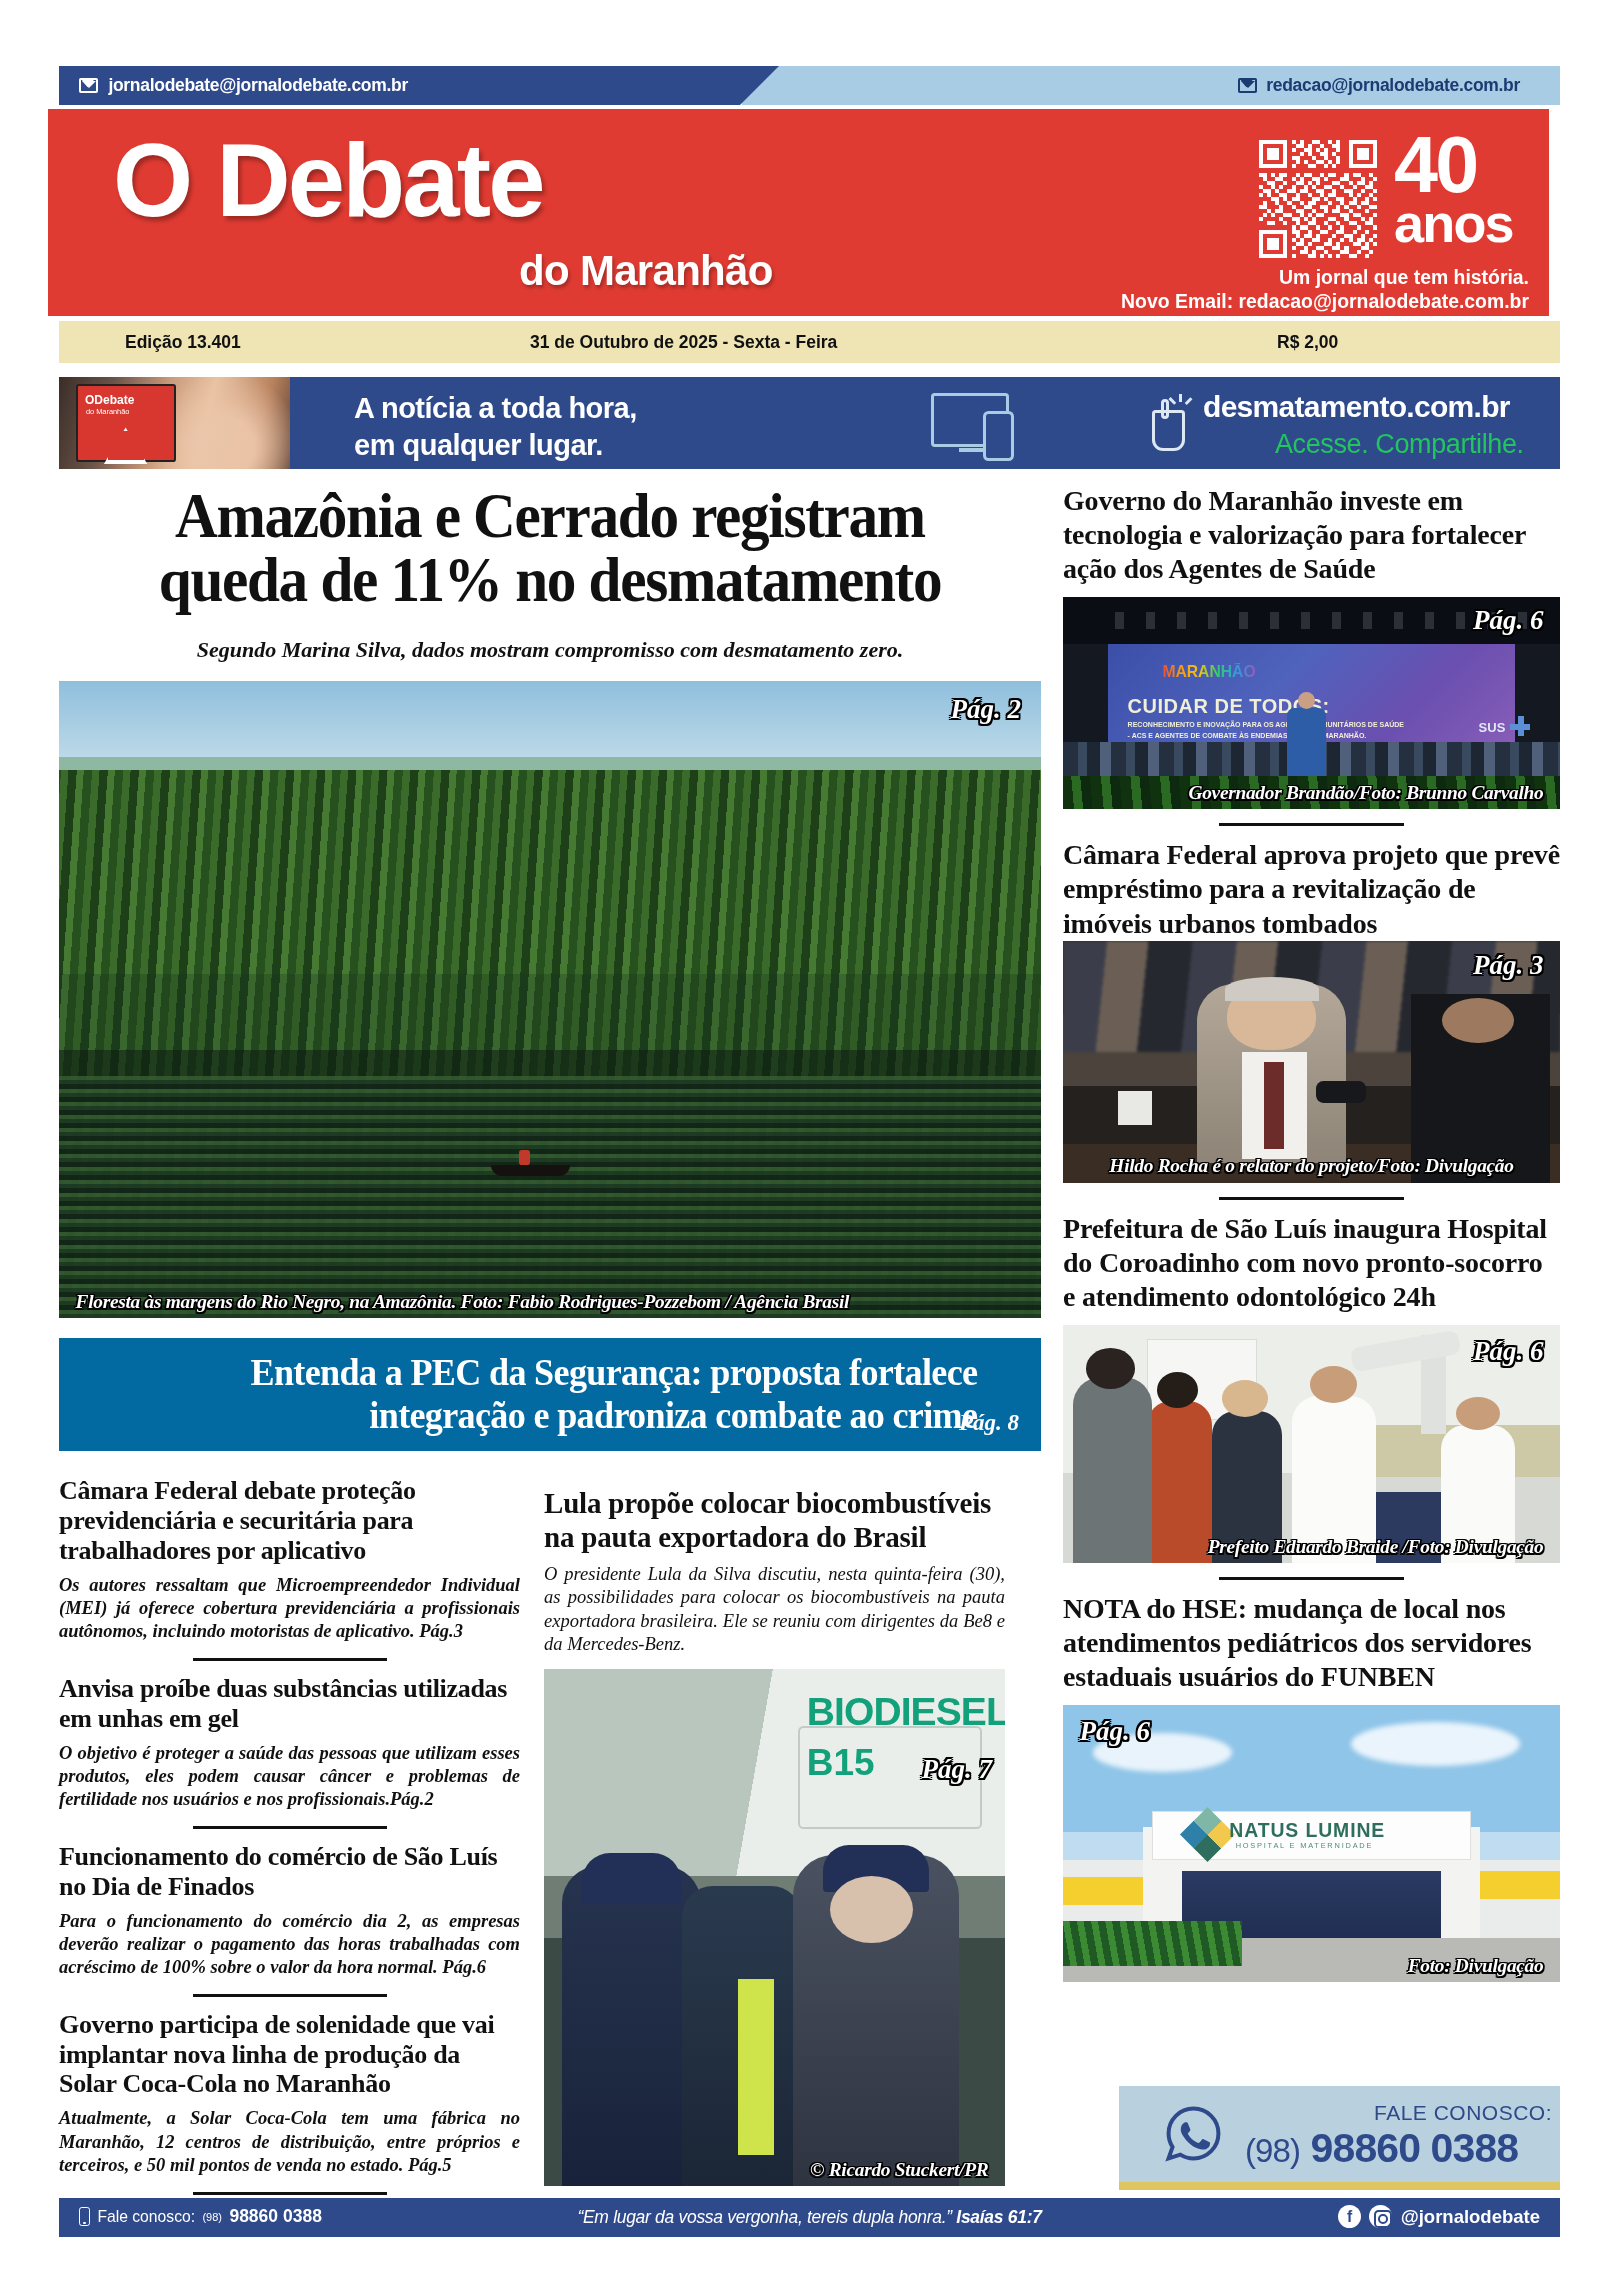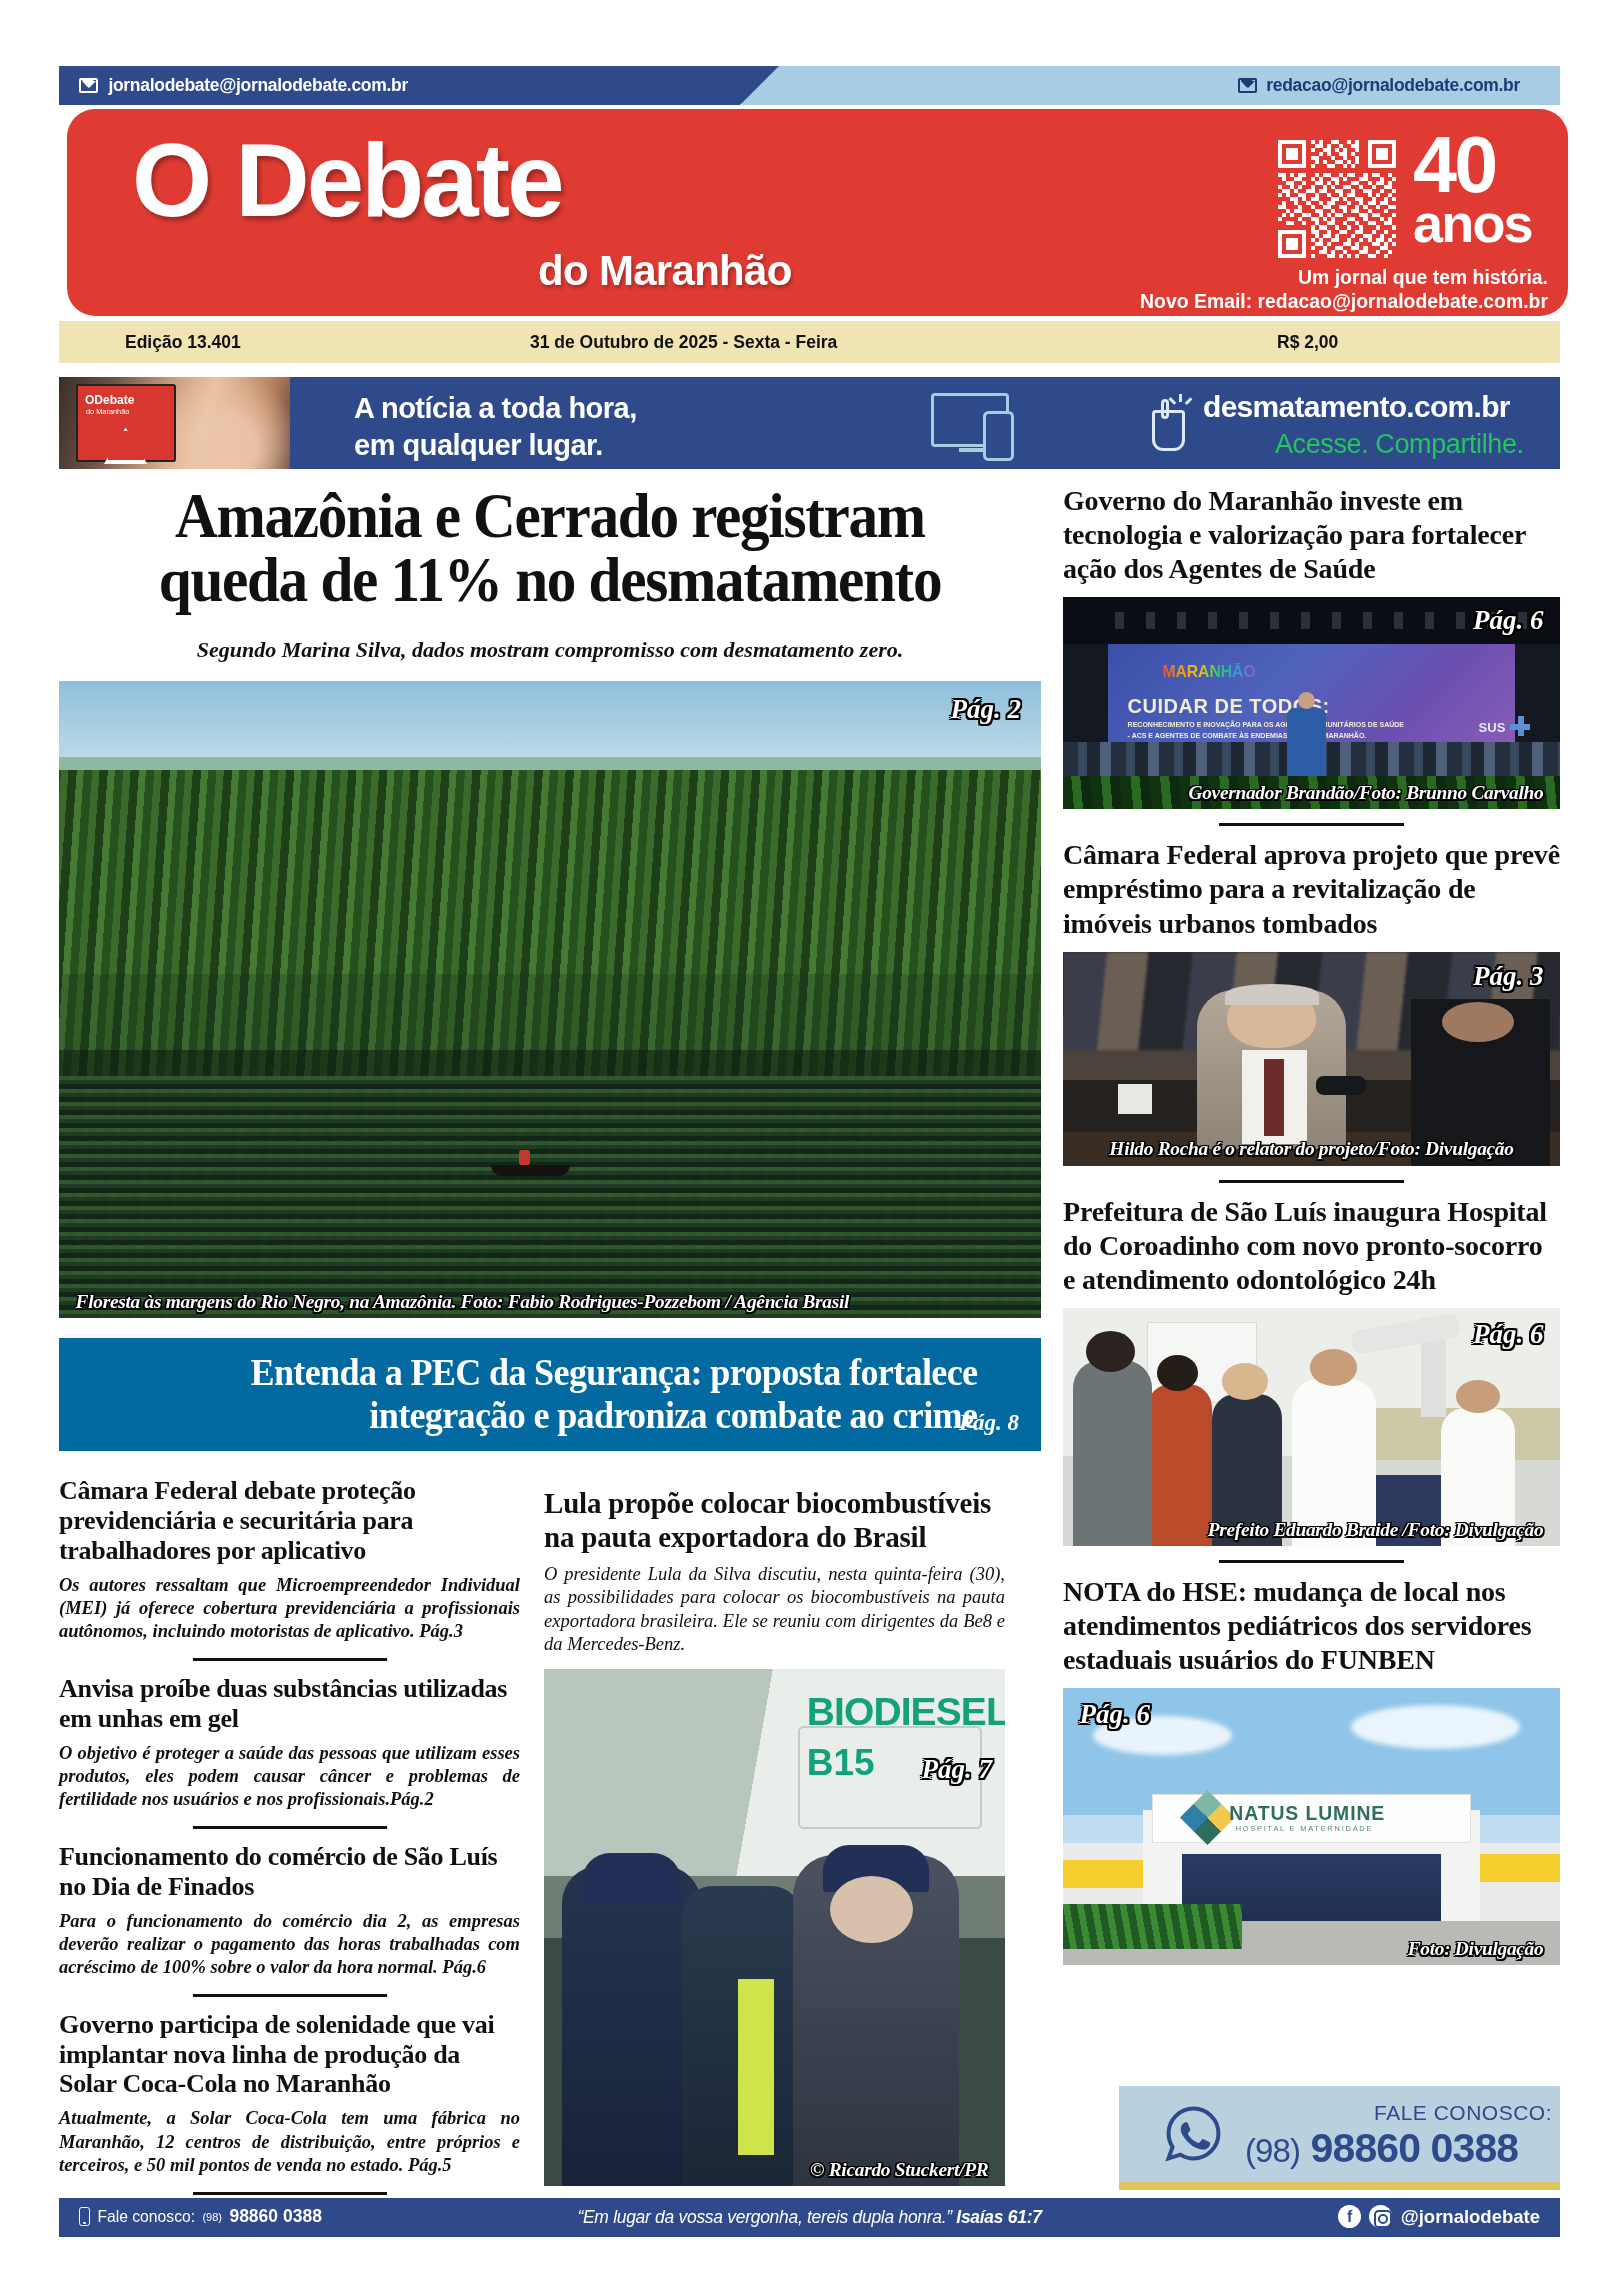--- a/index.html
+++ b/index.html
@@ -27,21 +27,21 @@
   .email-left .etxt { color:#fff; font-family:"Liberation Sans",sans-serif; font-weight:bold; font-size:17.5px; letter-spacing:-0.3px;}
   .email-right .etxt { color:#1d3a73; font-family:"Liberation Sans",sans-serif; font-weight:bold; font-size:17.5px; letter-spacing:-0.3px;}
   .mail-ico { width:19.4px; height:14.8px; border:2px solid currentColor; border-radius:1.8px; position:relative; flex:none; }
   .mail-ico::after { content:""; position:absolute; left:0.9px; top:0px; width:12px; height:7.4px; border-left:2px solid currentColor; border-right:2px solid currentColor; transform: skewX(0deg) rotate(0deg); clip-path: polygon(0 0,100% 0,50% 100%); border:none; background:currentColor;
     -webkit-mask: linear-gradient(#000 0 0) ; }
   .mail-ico .flap { position:absolute; left:1.4px; top:0.9px; width:0;height:0; border-left:7px solid transparent; border-right:7px solid transparent; border-top:7.4px solid currentColor; }
   .mail-left-ico { color:#fff; }
   .mail-right-ico { color:#1d3a73; }
 
   
-  .masthead { position:absolute; left:67px; top:109px; width:1501px; height:207px; background:#e03b32;border-radius:28px; }
+  .masthead { position:absolute; left:48px; top:109px; width:1501px; height:207px; background:#e03b32; }
   .logo-main {
     position:absolute; left:65px; top:20px;
     font-family:"Liberation Sans",sans-serif; font-weight:bold; font-size:103px; color:#fff;
     letter-spacing:-2.8px; line-height:1; text-shadow:2.8px 3.7px 4.6px rgba(0,0,0,.30);
   }
   .logo-sub {
     position:absolute; left:471px; top:138px;
     font-family:"Liberation Sans",sans-serif; font-weight:bold; font-size:42px; color:#fff;
     letter-spacing:-0.7px; text-shadow:1.8px 2.8px 3.7px rgba(0,0,0,.28);
   }
@@ -179,21 +179,21 @@
   #photo-gov .cross::after{left:0;top:7.4px;width:20px;height:6.5px;}
   #photo-gov .crowd { position:absolute; left:0; right:0; top:68%; height:22%;
      background: repeating-linear-gradient(90deg,#24303f 0 14.8px,#3a4a5e 14.8px 24px,#1d2734 24px 37px,#51607a 37px 48px); }
   #photo-gov .plants { position:absolute; left:0; right:0; bottom:0; height:16%;
      background: repeating-linear-gradient(85deg,#11320f 0 11px,#2b6a22 11px 20px,#0d2a10 20px 29.5px); }
   #photo-gov .man { position:absolute; left:45%; top:52%; width:8%; height:34%; background:#2e5da8; border-radius:7.4px 7.4px 1.8px 1.8px;}
   #photo-gov .man::before{content:"";position:absolute;left:28%;top:-22%;width:44%;height:24%;background:#c9a083;border-radius:50%;}
   #photo-gov .rig { position:absolute; left:6%; top:7%; right:6%; height:8%;
      background: repeating-linear-gradient(90deg, transparent 0 22px, #2a2f38 22px 31px); }
 
-  #photo-camara { margin-top:11px; width:497px; height:214px; position:relative; overflow:hidden;
+  #photo-camara { margin-top:0; width:497px; height:242px; position:relative; overflow:hidden;
     background:linear-gradient(#2f2b2a 0 30%, #4b433c 30% 60%, #24211f 60% 100%); }
   #photo-camara .bgbl { position:absolute; left:0; top:0; width:100%; height:46%;
      background: repeating-linear-gradient(96deg,#3b3e4a 0 44px,#6b5f55 44px 85px,#26282f 85px 129px); filter: blur(1.8px);}
   #photo-camara .sub { position:absolute; left:27%; top:18%; width:30%; height:74%; background:linear-gradient(#b3a898,#8e8477); border-radius:37px 37px 0 0;}
   #photo-camara .head { position:absolute; left:33%; top:17%; width:18%; height:28%; background:#d9b899; border-radius:50% 50% 45% 45%;}
   #photo-camara .hair { position:absolute; left:32.5%; top:15%; width:19%; height:10%; background:#cfcac4; border-radius:50% 50% 0 0;}
   #photo-camara .shirt { position:absolute; left:36%; top:46%; width:13%; height:44%; background:#f2f0ec;}
   #photo-camara .tie { position:absolute; left:40.5%; top:50%; width:4%; height:36%; background:#6c2d2a;}
   #photo-camara .mic { position:absolute; left:51%; top:58%; width:10%; height:9%; background:#16181b; border-radius:7.4px;}
   #photo-camara .rightman { position:absolute; left:70%; top:22%; width:28%; height:78%; background:#15171a;}

